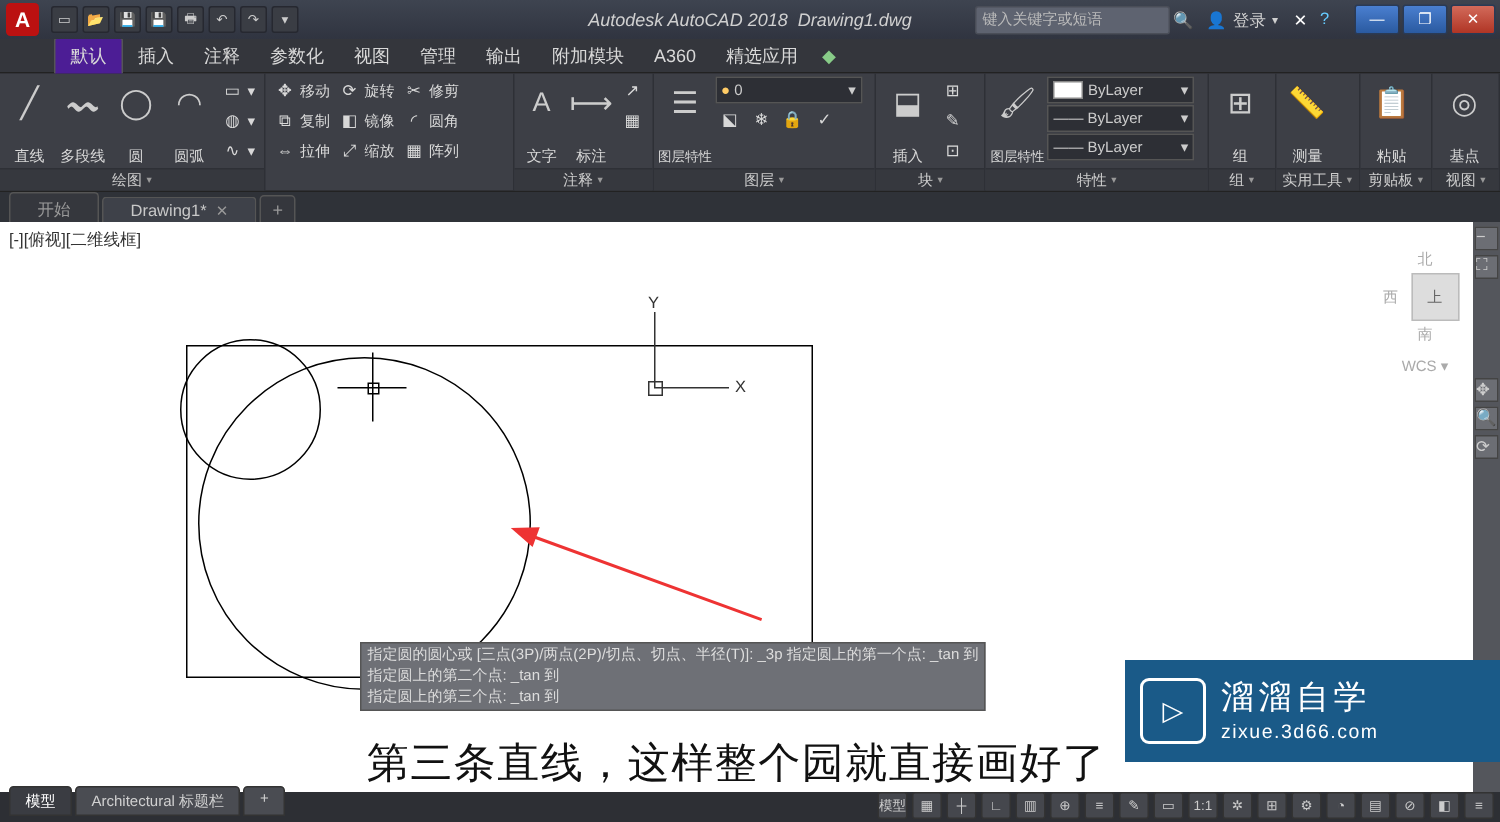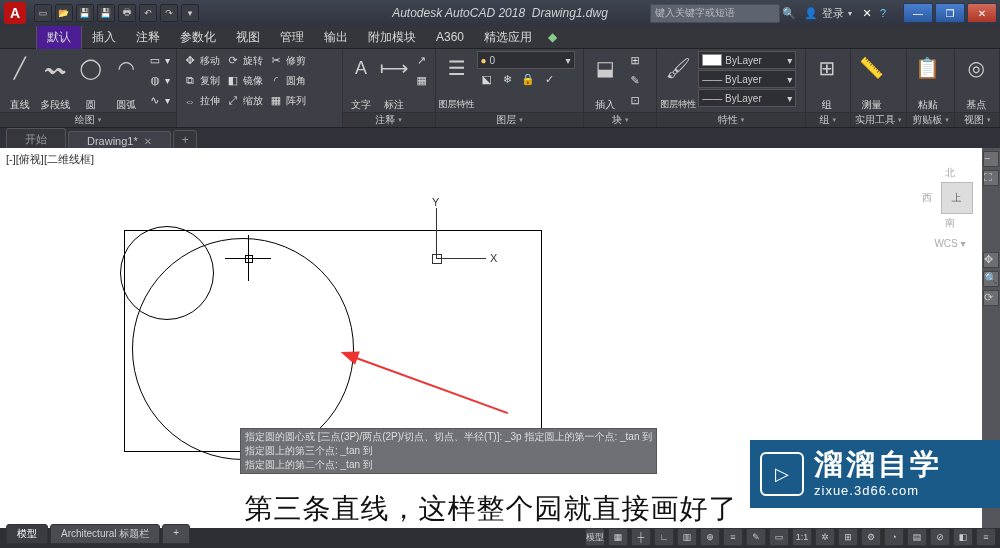--- a/index.html
+++ b/index.html
@@ -60,21 +60,21 @@
   .arrow-line { width:170px; height:2px; background:#e33; transform:rotate(20deg); transform-origin:left center; }
   .arrow-head { position:absolute; left:-8px; top:-6px; width:0; height:0; border-right:18px solid #e33; border-top:7px solid transparent; border-bottom:7px solid transparent; transform:rotate(20deg); }
 
   .cmd-block { position:absolute; left:240px; bottom:40px; background:#6e7076; border:1px solid #555; font-size:10px; line-height:14px; color:#ddd; padding:1px 4px; }
 
   .subtitle { position:absolute; left:0; right:0; bottom:0; text-align:center; font-size:28px; color:#111; font-weight:400; letter-spacing:1px; text-shadow:0 0 3px #fff,0 0 3px #fff; }
 
   .watermark { position:absolute; right:0; bottom:40px; width:230px; height:68px; background:#1a5a88; display:flex; align-items:center; padding:0 10px; gap:10px; }
   .wm-logo { width:40px; height:40px; border:2px solid #fff; border-radius:6px; display:flex; align-items:center; justify-content:center; color:#fff; font-size:18px; }
   .wm-text { display:flex; flex-direction:column; color:#fff; }
-  .wm-text .zh { font-size:29px; font-weight:700; letter-spacing:3px; line-height:1; }
+  .wm-text .zh { font-size:22px; font-weight:400; letter-spacing:3px; line-height:1; }
   .wm-text .url { font-size:13px; margin-top:4px; letter-spacing:1px; }
 
   .navcube { position:absolute; right:4px; top:18px; width:56px; text-align:center; color:#aaa; font-size:10px; }
   .navcube .cube { width:30px; height:30px; background:#ddd; margin:2px auto; border:1px solid #bbb; display:flex; align-items:center; justify-content:center; color:#666; }
   .right-thin { position:absolute; right:0; top:148px; width:18px; bottom:20px; background:#54565c; }
   .right-thin .stub { width:14px; height:14px; margin:3px auto; background:#6c6e74; border:1px solid #444; }
 
   .model-tabs { position:absolute; left:6px; bottom:4px; display:flex; gap:2px; }
   .mtab { padding:2px 10px; background:#4a4c52; border:1px solid #333; border-radius:3px 3px 0 0; font-size:10px; color:#d0d0d0; }
   .mtab.active { background:#3a3c42; color:#fff; }
@@ -390,22 +390,22 @@
     <div style="display:flex;align-items:center;justify-content:center;gap:3px">
       <span>西</span>
       <div class="cube">上</div>
     </div>
     <div>南</div>
     <div style="margin-top:8px">WCS ▾</div>
   </div>
 
   <div class="cmd-block" style="bottom:54px">
     <div>指定圆的圆心或 [三点(3P)/两点(2P)/切点、切点、半径(T)]: _3p 指定圆上的第一个点: _tan 到</div>
+    <div>指定圆上的第二个点: _tan 到</div>
     <div>指定圆上的第三个点: _tan 到</div>
-    <div>指定圆上的第二个点: _tan 到</div>
   </div>
 
   <div class="subtitle">第三条直线，这样整个园就直接画好了</div>
 </div>
 
 <div class="right-thin">
   <div class="stub">−</div>
   <div class="stub">⛶</div>
   <div style="height:60px"></div>
   <div class="stub">✥</div>

